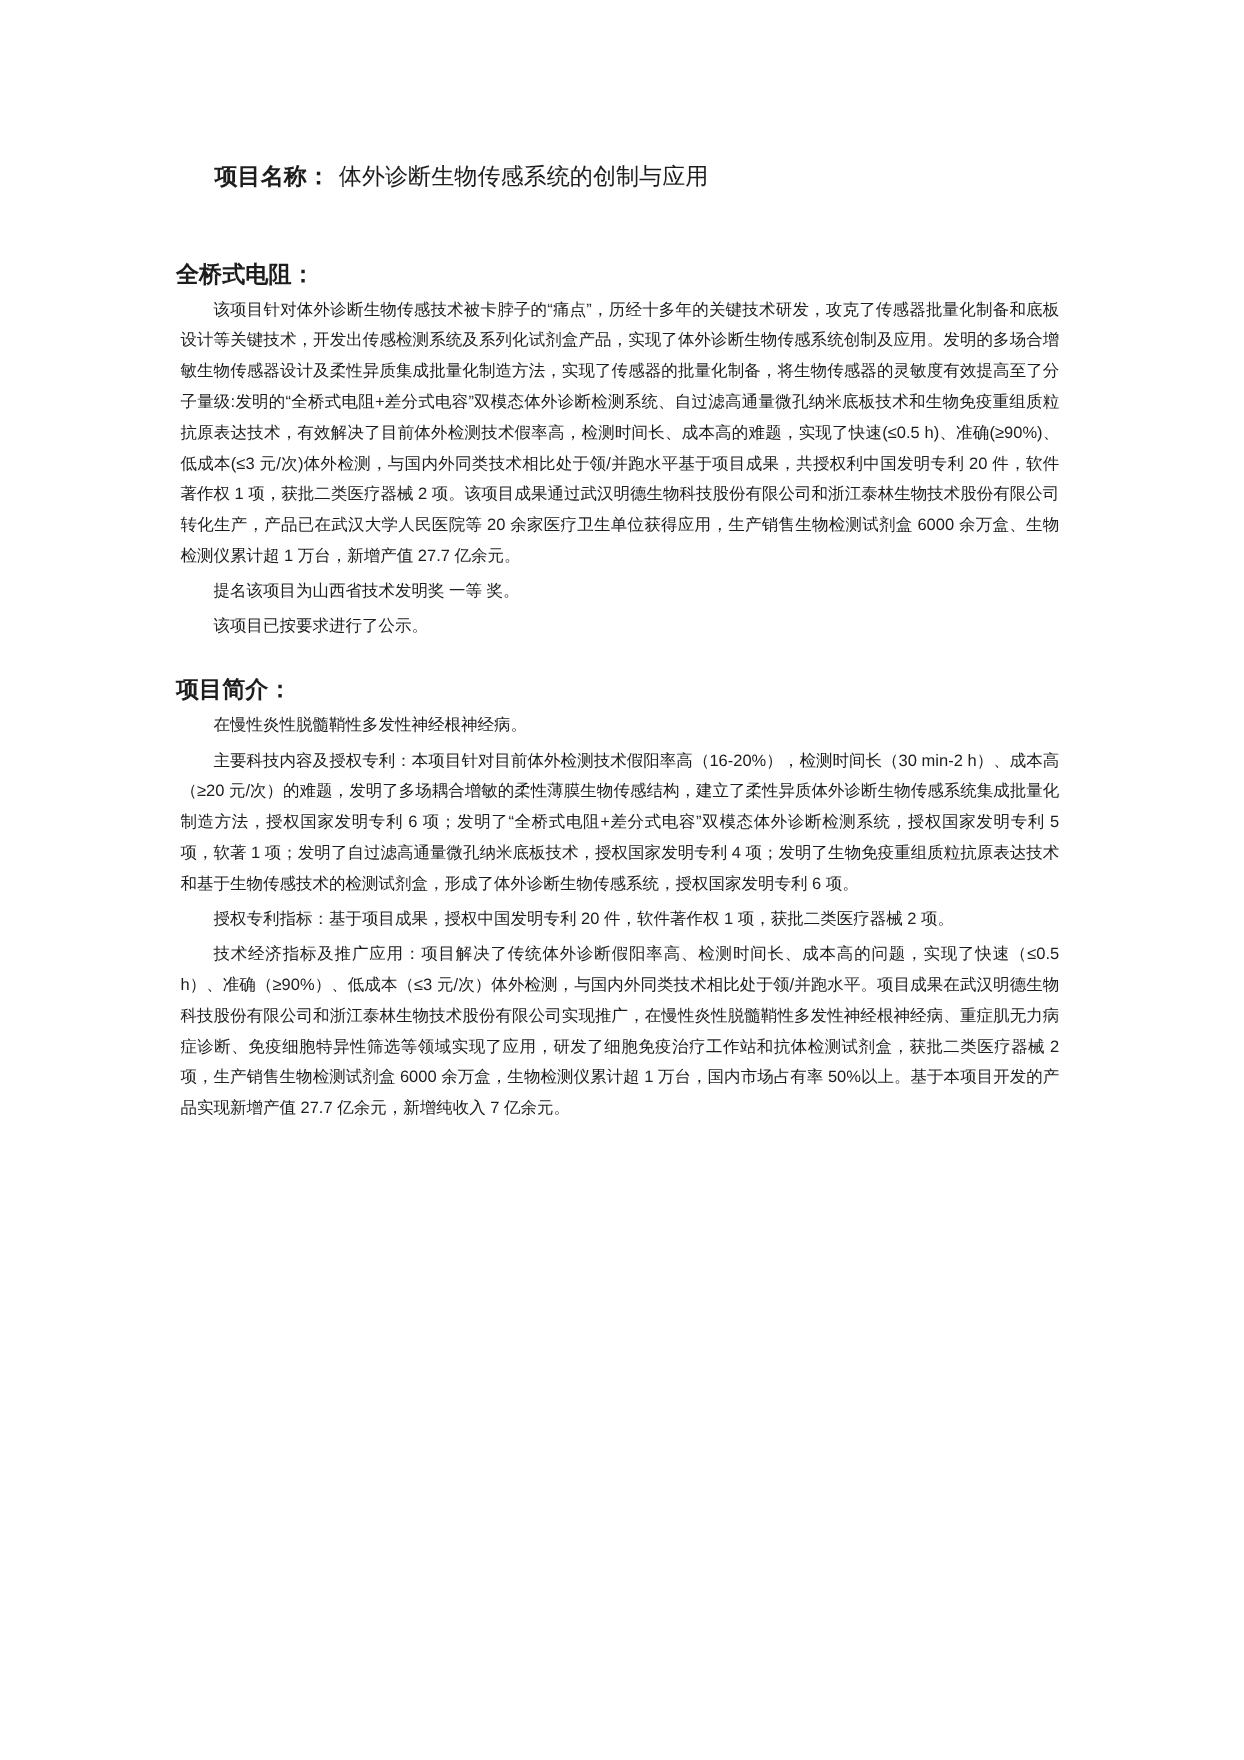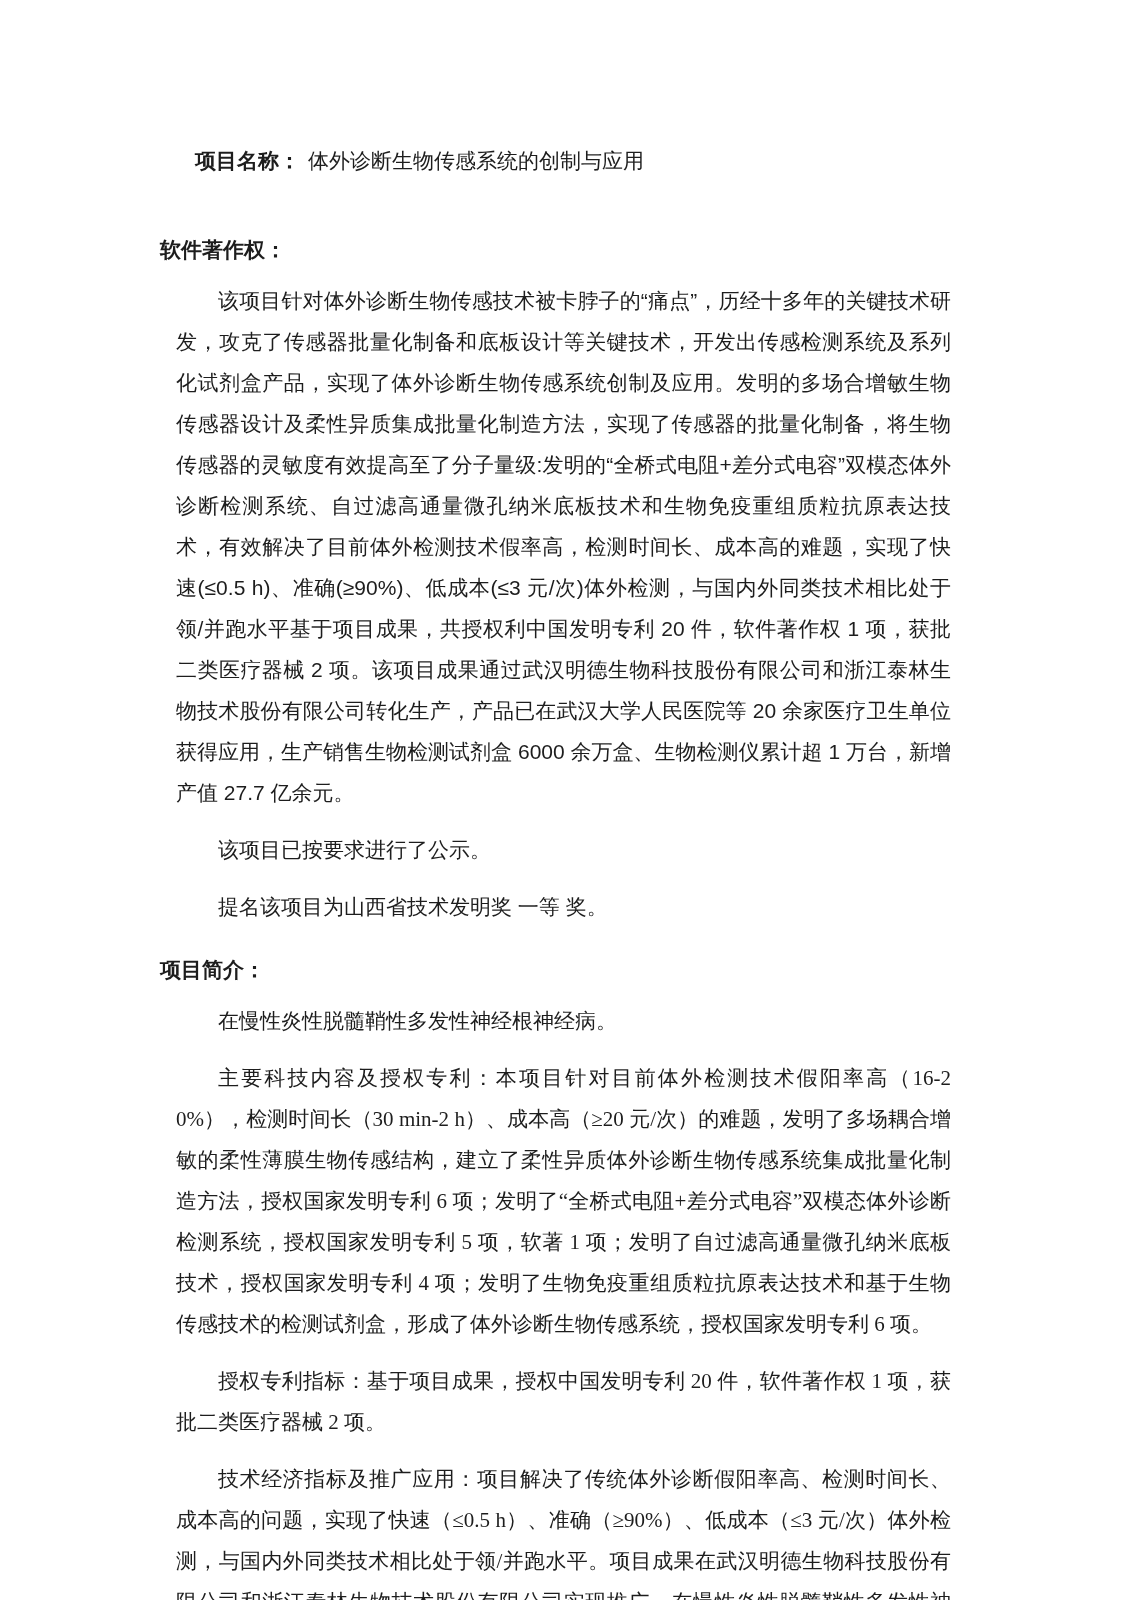--- a/index.html
+++ b/index.html
@@ -35,47 +35,46 @@
     margin-left: 8px;
   }
   .section-heading {
     font-size: 21px;
     font-weight: 700;
     line-height: 29px;
     margin: 0;
   }
   .section-gap {
     margin-top: 29px;
-    font-family: Liberation Serif, serif;
   }
   .para {
-    margin: 16px;
-    font-size: 21px;
-    line-height: 41px;
+    margin: 4px;
+    font-size: 15px;
+    line-height: 28px;
     text-align: justify;
     text-indent: 2em;
     word-break: break-all;
   }
 </style>
 </head>
 <body>
 
 <div class="page">
   <div class="content">
 
     <div class="field-row">
       <span class="field-label">项目名称：</span><span class="field-value">体外诊断生物传感系统的创制与应用</span>
     </div>
 
 
     <div class="section">
-      <h2 class="section-heading">软件著作权：</h2>
+      <h2 class="section-heading">全桥式电阻：</h2>
       <p class="para">该项目针对体外诊断生物传感技术被卡脖子的“痛点”，历经十多年的关键技术研发，攻克了传感器批量化制备和底板设计等关键技术，开发出传感检测系统及系列化试剂盒产品，实现了体外诊断生物传感系统创制及应用。发明的多场合增敏生物传感器设计及柔性异质集成批量化制造方法，实现了传感器的批量化制备，将生物传感器的灵敏度有效提高至了分子量级:发明的“全桥式电阻+差分式电容”双模态体外诊断检测系统、自过滤高通量微孔纳米底板技术和生物免疫重组质粒抗原表达技术，有效解决了目前体外检测技术假率高，检测时间长、成本高的难题，实现了快速(≤0.5 h)、准确(≥90%)、低成本(≤3 元/次)体外检测，与国内外同类技术相比处于领/并跑水平基于项目成果，共授权利中国发明专利 20 件，软件著作权 1 项，获批二类医疗器械 2 项。该项目成果通过武汉明德生物科技股份有限公司和浙江泰林生物技术股份有限公司转化生产，产品已在武汉大学人民医院等 20 余家医疗卫生单位获得应用，生产销售生物检测试剂盒 6000 余万盒、生物检测仪累计超 1 万台，新增产值 27.7 亿余元。</p>
+      <p class="para">提名该项目为山西省技术发明奖 一等 奖。</p>
       <p class="para">该项目已按要求进行了公示。</p>
-      <p class="para">提名该项目为山西省技术发明奖 一等 奖。</p>
     </div>
 
     <div class="section section-gap">
       <h2 class="section-heading">项目简介：</h2>
       <p class="para">在慢性炎性脱髓鞘性多发性神经根神经病。</p>
       <p class="para">主要科技内容及授权专利：本项目针对目前体外检测技术假阳率高（16-20%），检测时间长（30 min-2 h）、成本高（≥20 元/次）的难题，发明了多场耦合增敏的柔性薄膜生物传感结构，建立了柔性异质体外诊断生物传感系统集成批量化制造方法，授权国家发明专利 6 项；发明了“全桥式电阻+差分式电容”双模态体外诊断检测系统，授权国家发明专利 5 项，软著 1 项；发明了自过滤高通量微孔纳米底板技术，授权国家发明专利 4 项；发明了生物免疫重组质粒抗原表达技术和基于生物传感技术的检测试剂盒，形成了体外诊断生物传感系统，授权国家发明专利 6 项。</p>
       <p class="para">授权专利指标：基于项目成果，授权中国发明专利 20 件，软件著作权 1 项，获批二类医疗器械 2 项。</p>
       <p class="para">技术经济指标及推广应用：项目解决了传统体外诊断假阳率高、检测时间长、成本高的问题，实现了快速（≤0.5 h）、准确（≥90%）、低成本（≤3 元/次）体外检测，与国内外同类技术相比处于领/并跑水平。项目成果在武汉明德生物科技股份有限公司和浙江泰林生物技术股份有限公司实现推广，在慢性炎性脱髓鞘性多发性神经根神经病、重症肌无力病症诊断、免疫细胞特异性筛选等领域实现了应用，研发了细胞免疫治疗工作站和抗体检测试剂盒，获批二类医疗器械 2 项，生产销售生物检测试剂盒 6000 余万盒，生物检测仪累计超 1 万台，国内市场占有率 50%以上。基于本项目开发的产品实现新增产值 27.7 亿余元，新增纯收入 7 亿余元。</p>
     </div>
 

